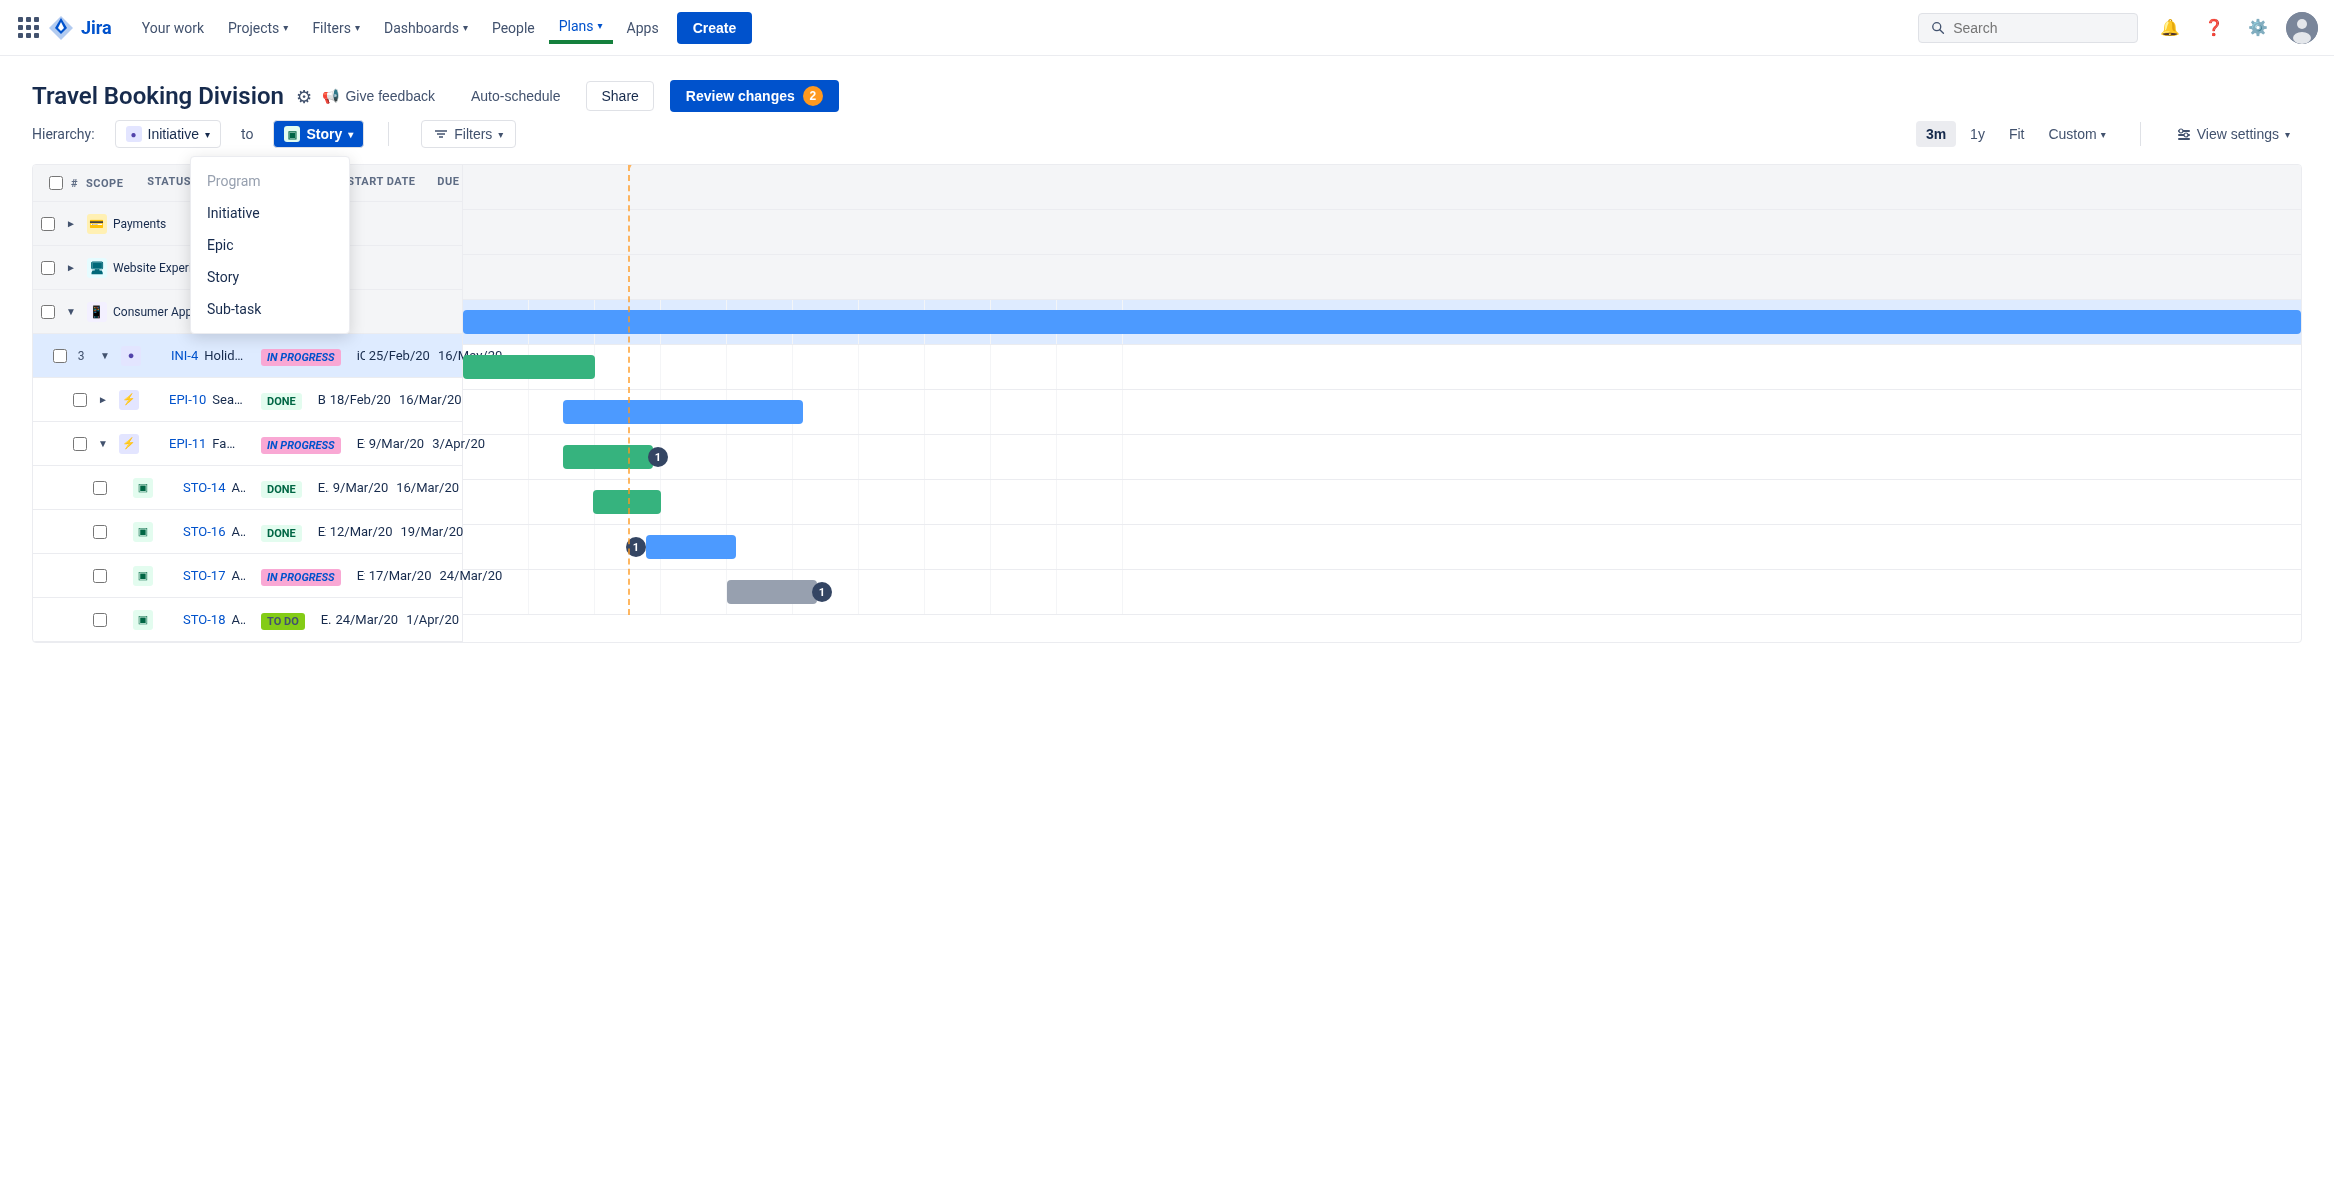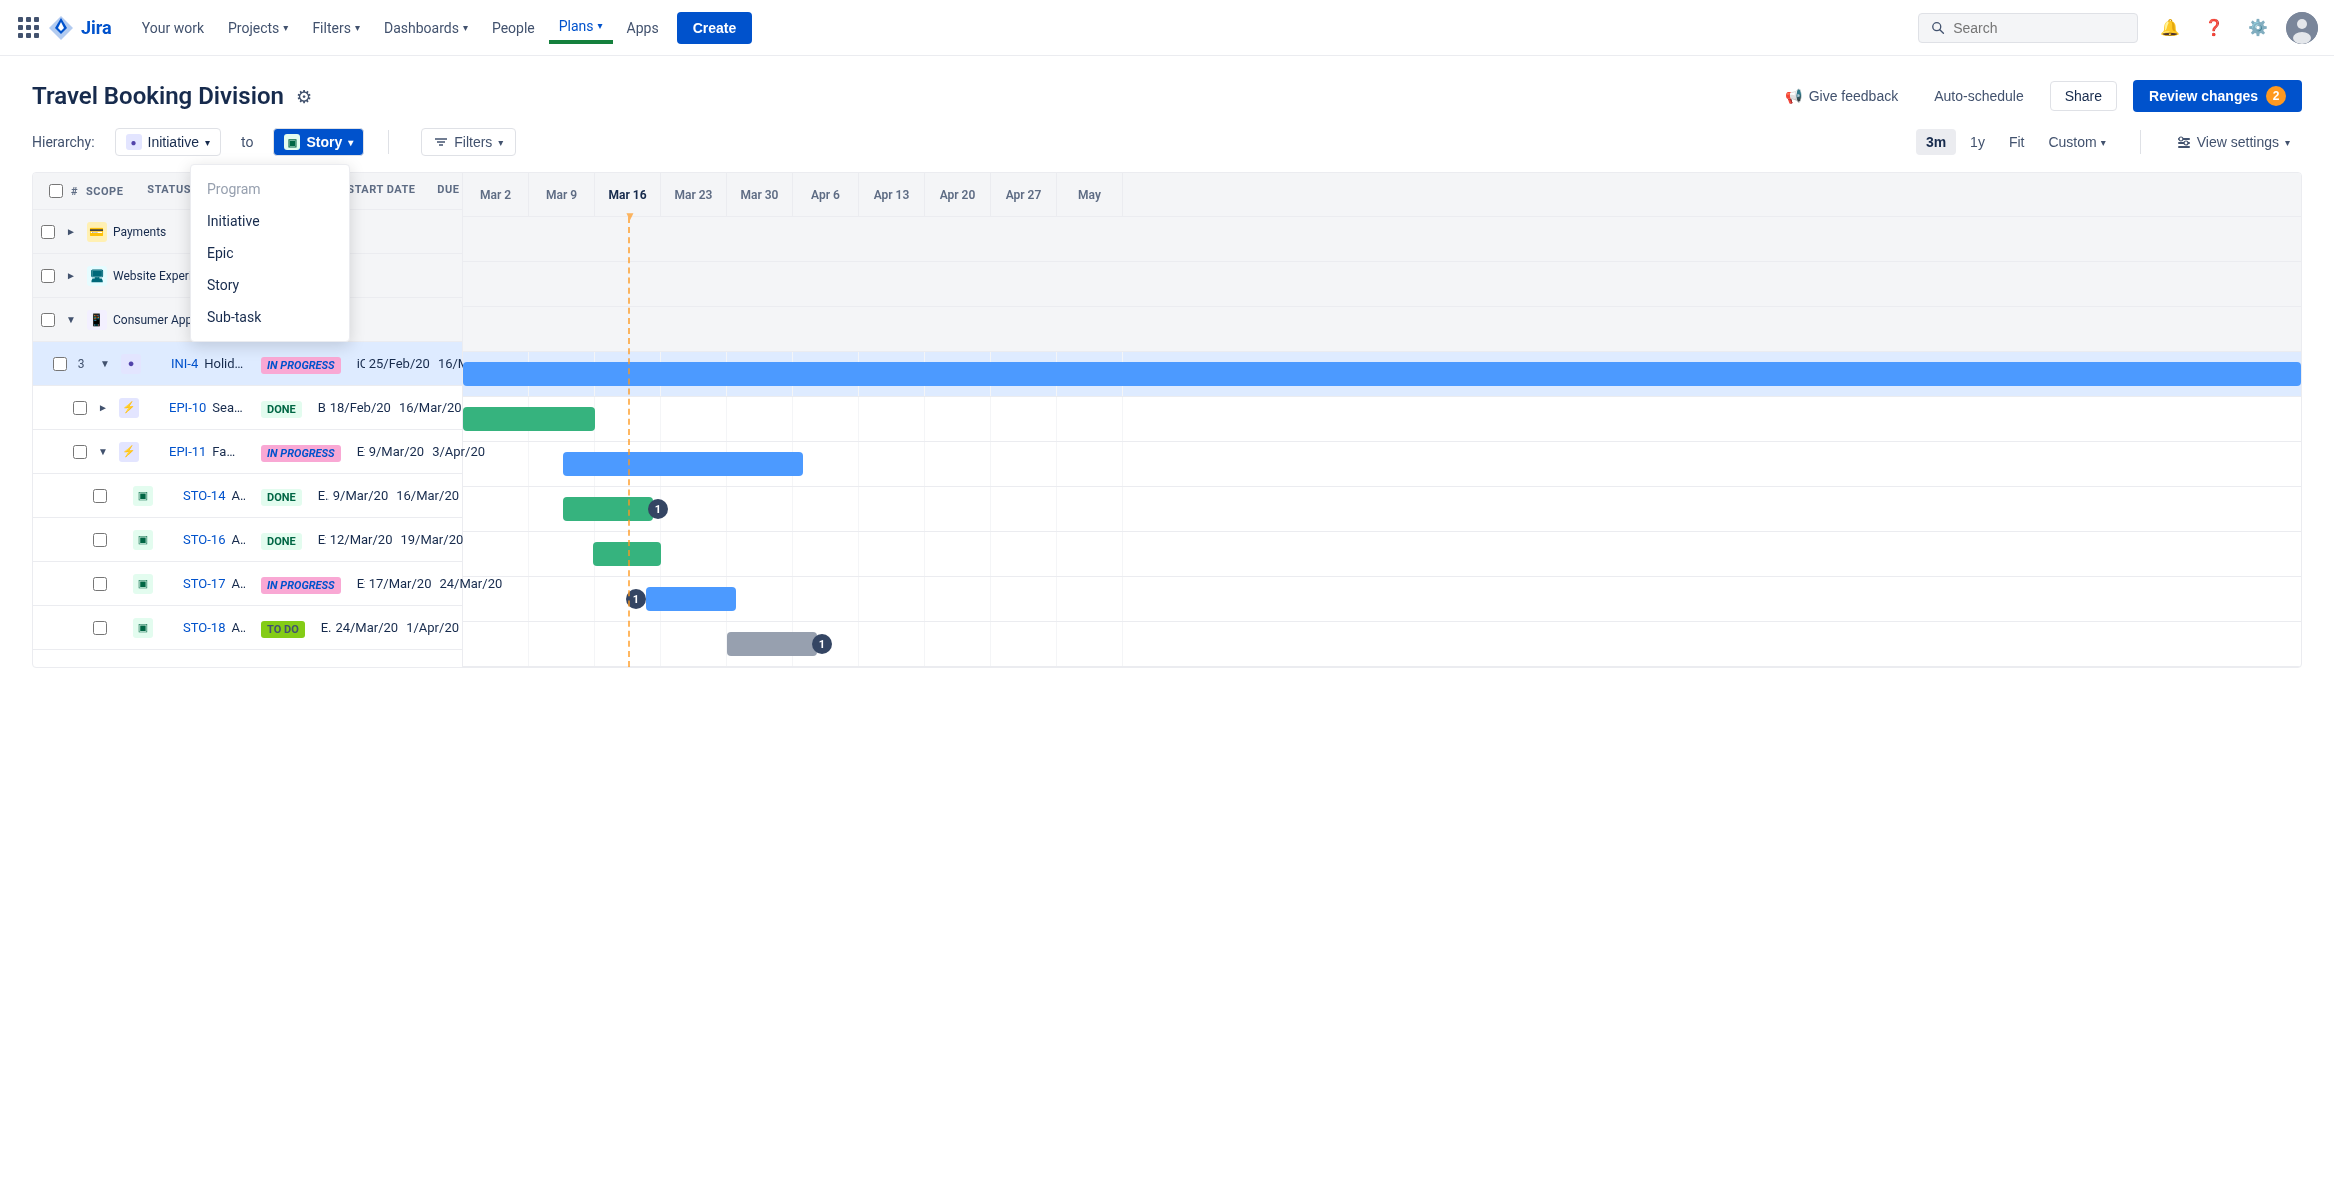--- a/index.html
+++ b/index.html
@@ -12,21 +12,21 @@
     .nav-item.active { color: #0052cc; border-bottom: 2px solid #0052cc; border-radius: 0; }
     .nav-create { background: #0052cc; color: #fff; border: none; border-radius: 4px; padding: 8px 16px; font-weight: 600; font-size: 14px; cursor: pointer; margin-left: 4px; }
     .nav-search { margin-left: auto; display: flex; align-items: center; background: #f4f5f7; border: 1px solid #dfe1e6; border-radius: 4px; padding: 6px 12px; gap: 8px; width: 220px; }
     .nav-search input { border: none; background: transparent; outline: none; font-size: 14px; color: #42526e; width: 100%; }
     .nav-icons { display: flex; align-items: center; gap: 12px; margin-left: 12px; }
     .nav-icon-btn { width: 32px; height: 32px; border-radius: 50%; display: flex; align-items: center; justify-content: center; cursor: pointer; color: #42526e; font-size: 16px; border: none; background: transparent; }
     .nav-avatar { width: 32px; height: 32px; border-radius: 50%; background: #7a869a; display: flex; align-items: center; justify-content: center; cursor: pointer; overflow: hidden; }
 
     
     .page { padding: 24px 32px; }
-    .page-header { display: flex; align-items: center; justify-content: space-between; margin-bottom: 16px; }
+    .page-header { display: flex; align-items: center; margin-bottom: 8px; }
     .page-title-row { display: flex; align-items: center; gap: 12px; }
     .page-title { font-size: 24px; font-weight: 600; color: #172b4d; }
     .page-header-actions { display: flex; align-items: center; gap: 16px; }
     .btn-ghost { background: transparent; border: none; cursor: pointer; color: #42526e; font-size: 14px; display: flex; align-items: center; gap: 6px; padding: 6px 10px; border-radius: 4px; }
     .btn-outline { background: transparent; border: 1px solid #dfe1e6; cursor: pointer; color: #172b4d; font-size: 14px; padding: 6px 14px; border-radius: 4px; }
     .btn-primary { background: #0052cc; color: #fff; border: none; cursor: pointer; font-size: 14px; font-weight: 600; padding: 6px 16px; border-radius: 4px; display: flex; align-items: center; gap: 8px; }
     .btn-primary .badge { background: #ff991f; color: #fff; border-radius: 50%; width: 20px; height: 20px; font-size: 12px; display: flex; align-items: center; justify-content: center; font-weight: 700; }
 
     
     .tabs { display: flex; gap: 0; border-bottom: 2px solid #ebecf0; margin-bottom: 16px; }
@@ -420,32 +420,20 @@
           <div class="row-status"><span class="status-badge status-todo">TO DO</span></div>
           <div class="row-team">Experience</div>
           <div class="row-startdate">24/Mar/20</div>
           <div class="row-duedate">1/Apr/20</div>
         </div>
       </div>
     </div>
 
     <div class="gantt-pane" style="position:relative;overflow-x:auto;">
 
-      <div class="gantt-header">
-        <div class="gantt-col">Mar 2</div>
-        <div class="gantt-col">Mar 9</div>
-        <div class="gantt-col today">Mar 16</div>
-        <div class="gantt-col">Mar 23</div>
-        <div class="gantt-col">Mar 30</div>
-        <div class="gantt-col">Apr 6</div>
-        <div class="gantt-col">Apr 13</div>
-        <div class="gantt-col">Apr 20</div>
-        <div class="gantt-col">Apr 27</div>
-        <div class="gantt-col">May</div>
-      </div>
 
       <div class="gantt-body" style="position:relative;">
 
         <div class="today-dashed" style="left:165px;top:0;bottom:0;position:absolute;border-left:2px dashed #ff991f;z-index:9;">
           <div style="position:absolute;top:-8px;left:-6px;color:#ff991f;font-size:12px;">▼</div>
         </div>
 
         <div class="gantt-row section-row" style="background:#f4f5f7;">
           <div class="gantt-cell"></div>
           <div class="gantt-cell"></div>

